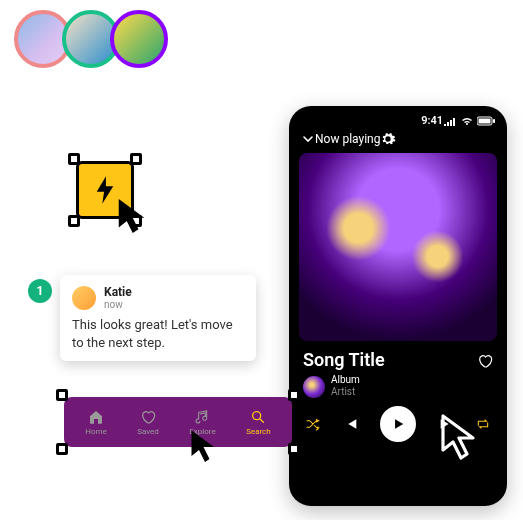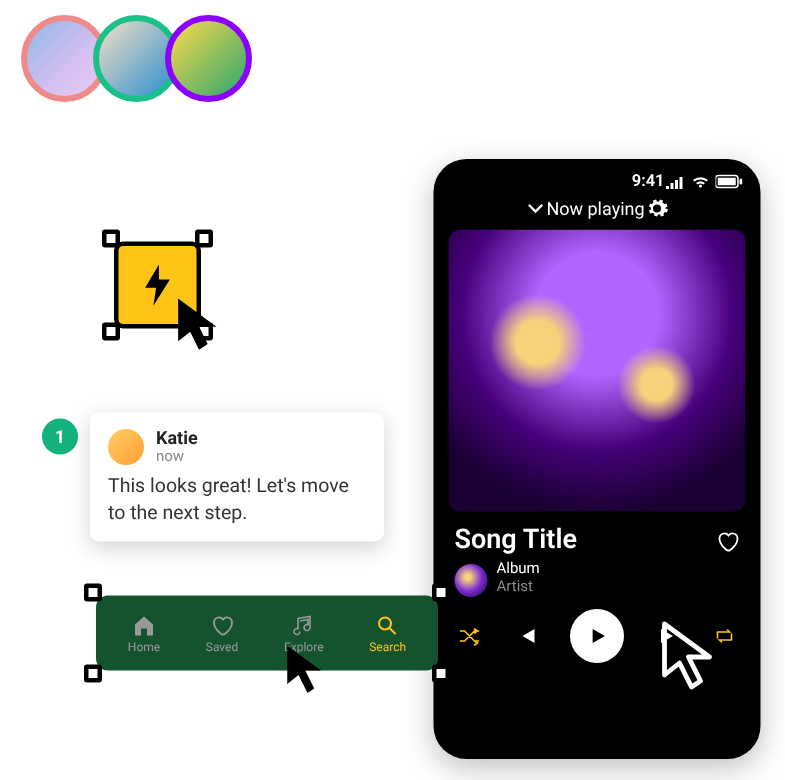--- a/index.html
+++ b/index.html
@@ -18,21 +18,21 @@
   .bolt-box { width: 58px; height: 58px; background: #ffc516; border: 3px solid #000; border-radius: 6px; display:flex; align-items:center; justify-content:center; position:absolute; top:4px; left:4px; }
   .handle { position:absolute; width:12px; height:12px; background:#fff; border:3px solid #000; border-radius:2px; }
   .h-tl { top:-4px; left:-4px; } .h-tr { top:-4px; right:-4px; }
   .h-bl { bottom:-4px; left:-4px; } .h-br { bottom:-4px; right:-4px; }
   .bolt-cursor { position:absolute; top:42px; left:46px; }
 
   
   .phone { position:absolute; top:106px; left:289px; width:218px; height:400px; background:#000; border-radius:22px; color:#fff; overflow:hidden; box-shadow:0 6px 20px rgba(0,0,0,.25); }
   .statusbar { display:flex; justify-content:flex-end; align-items:center; padding:8px 12px 2px; font-size:11px; font-weight:600; }
   .sb-icons { display:flex; gap:3px; align-items:center; }
-  .topbar { display:flex; align-items:center; justify-content:center; padding:2px 12px 6px; font-size:12px; }
+  .topbar { display:flex; align-items:center; justify-content:flex-start; padding:2px 12px 6px; font-size:12px; }
   .art { margin:0 10px; height:188px; border-radius:8px; background:
     radial-gradient(circle at 30% 40%, #f6d37a 0 8%, rgba(246,211,122,0) 18%),
     radial-gradient(circle at 70% 55%, #f6d37a 0 6%, rgba(246,211,122,0) 15%),
     radial-gradient(circle at 50% 30%, #b066ff 0 25%, rgba(75,0,130,.9) 55%, #1a0033 80%),
     linear-gradient(180deg,#2b0050 0%, #0d0018 100%);
     position:relative; }
   .meta { padding:8px 14px 4px; display:flex; align-items:flex-start; justify-content:space-between; }
   .song-title { font-size:18px; font-weight:600; margin-bottom:4px; }
   .album-row { display:flex; align-items:flex-end; gap:6px; }
   .album-art { width:22px; height:22px; border-radius:50%; background:radial-gradient(circle at 40% 40%, #f6d37a 10%, #7a2bd4 50%, #1a0033 100%); }
@@ -54,21 +54,21 @@
   .badge { position:absolute; top:279px; left:28px; width:24px; height:24px; background:#14b37d; border-radius:50%; color:#fff; display:flex; align-items:center; justify-content:center; font-size:12px; font-weight:700; }
   .comment { position:absolute; top:275px; left:60px; width:196px; background:#fff; border-radius:6px; box-shadow:0 4px 14px rgba(0,0,0,.18); padding:10px 12px; }
   .c-head { display:flex; align-items:center; gap:8px; margin-bottom:6px; }
   .c-av { width:24px; height:24px; border-radius:50%; background:linear-gradient(135deg,#ffcf66,#ff9e33); }
   .c-name { font-size:12px; font-weight:700; color:#222; }
   .c-time { font-size:10px; color:#8a8a8a; }
   .c-body { font-size:13px; color:#333; line-height:1.35; }
 
   
   .nav-widget { position:absolute; top:393px; left:60px; width:236px; height:58px; }
-  .navbar { position:absolute; top:4px; left:4px; right:4px; bottom:4px; background:#14532d; border-radius:8px; display:flex; align-items:center; justify-content:space-around; padding:4px 6px; }
+  .navbar { position:absolute; top:4px; left:4px; right:4px; bottom:4px; background:#701a75; border-radius:8px; display:flex; align-items:center; justify-content:space-around; padding:4px 6px; }
   .nav-item { display:flex; flex-direction:column; align-items:center; gap:2px; font-size:8px; color:#9a9a9a; }
   .nav-item.active { color:#ffc516; }
   .nav-cursor { position:absolute; top:36px; left:130px; }
 
   svg { display:block; }
 </style>
 </head>
 <body>
 
 <div class="avatars">

